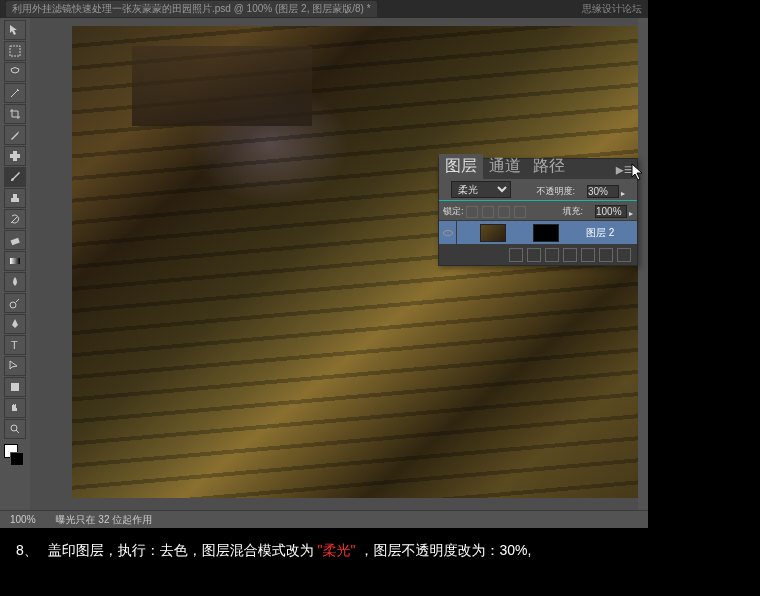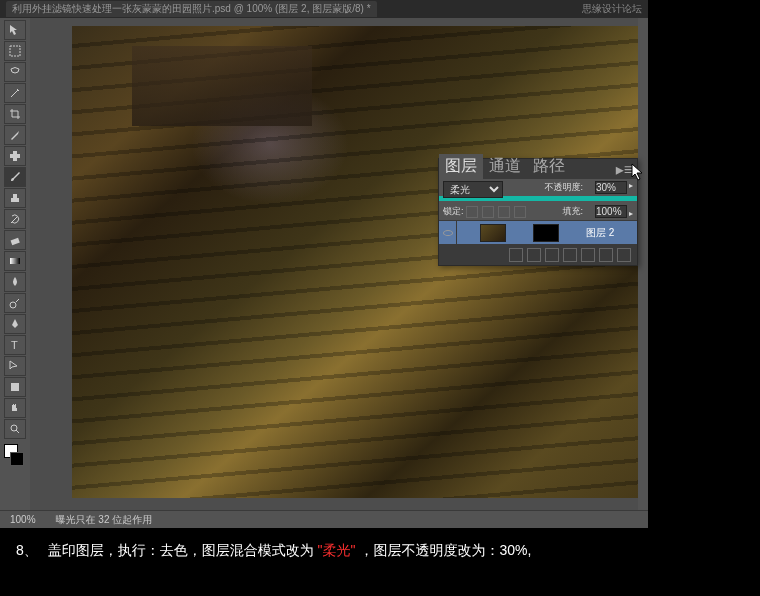--- a/index.html
+++ b/index.html
@@ -18,21 +18,21 @@
 .canvas-img { position: absolute; left: 42px; top: 8px; width: 660px; height: 472px; background: linear-gradient(140deg, #3a2f1a 0%, #5a4520 15%, #2a1f0f 25%, #3f3518 40%, #6b5a28 50%, #8a7030 55%, #2f2510 70%, #5a4a20 80%, #3a2f15 100%); overflow: hidden; }
 .canvas-img::before { content: ""; position: absolute; top: 0; left: 0; right: 0; bottom: 0; background: repeating-linear-gradient(175deg, transparent 0, transparent 18px, rgba(0,0,0,0.25) 18px, rgba(0,0,0,0.25) 22px), radial-gradient(ellipse at 30% 25%, rgba(180,160,200,0.3) 0%, transparent 12%); }
 .canvas-img::after { content: ""; position: absolute; top: 20px; left: 60px; width: 180px; height: 80px; background: linear-gradient(rgba(60,45,30,0.6), rgba(40,30,20,0.8)); }
 .status-bar { position: absolute; bottom: 0; left: 0; right: 0; height: 18px; background: #535353; color: #ccc; font-size: 10px; display: flex; align-items: center; padding: 0 10px; border-top: 1px solid #3a3a3a; }
 .status-bar span { margin-right: 20px; }
 .layers-panel { position: absolute; right: 10px; top: 158px; width: 200px; background: #535353; border: 1px solid #2a2a2a; box-shadow: 2px 2px 6px rgba(0,0,0,0.4); }
 .panel-tabs { height: 20px; background: #3a3a3a; display: flex; align-items: flex-end; font-size: 16px; color: #aaa; }
 .panel-tab { padding: 2px 6px; cursor: pointer; }
 .panel-tab.active { background: #535353; color: #ddd; }
 .panel-menu { margin-left: auto; padding: 0 4px; }
-.blend-row { height: 22px; display: flex; align-items: flex-start; padding: 2px 4px; font-size: 10px; color: #ddd; border-bottom: 5px solid #14b8a6; }
+.blend-row { height: 22px; display: flex; align-items: flex-end; padding: 2px 12px; font-size: 10px; color: #ddd; border-bottom: 1px solid #14b8a6; }
 .blend-select { background: #3a3a3a; border: 1px solid #222; color: #ddd; font-size: 10px; padding: 1px 2px; width: 60px; }
 .opacity-label { margin-left: auto; font-size: 9px; }
 .opacity-input { width: 32px; background: #3a3a3a; border: 1px solid #222; color: #ddd; font-size: 10px; margin-left: 12px; }
 .lock-row { height: 20px; display: flex; align-items: flex-end; padding: 2px 4px; font-size: 9px; color: #ddd; border-bottom: 1px solid #3a3a3a; }
 .lock-icon { width: 12px; height: 12px; border: 1px solid #666; margin: 0 2px; }
 .layer-list { background: #535353; }
 .layer-row { height: 24px; display: flex; align-items: center; border-bottom: 1px solid #3a3a3a; font-size: 10px; color: #ddd; }
 .layer-row.selected { background: #5a7aa8; color: #fff; gap: 19px; }
 .eye { width: 18px; height: 24px; display: flex; align-items: center; justify-content: center; border-right: 1px solid #3a3a3a; }
 .eye-icon { width: 10px; height: 6px; border: 1px solid #999; border-radius: 50%; }

